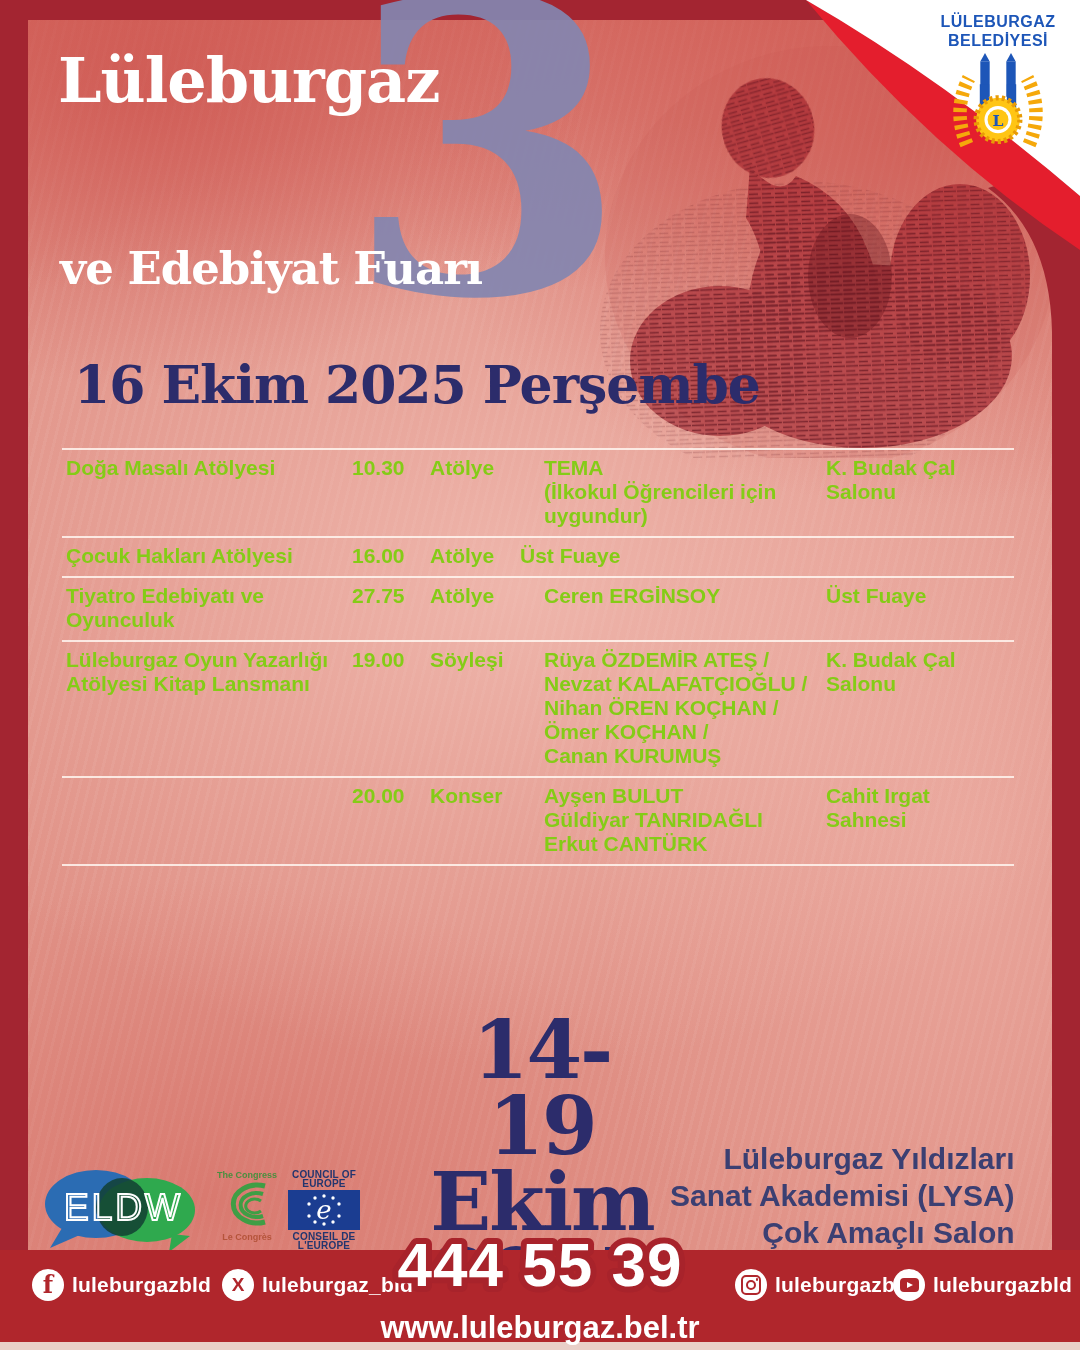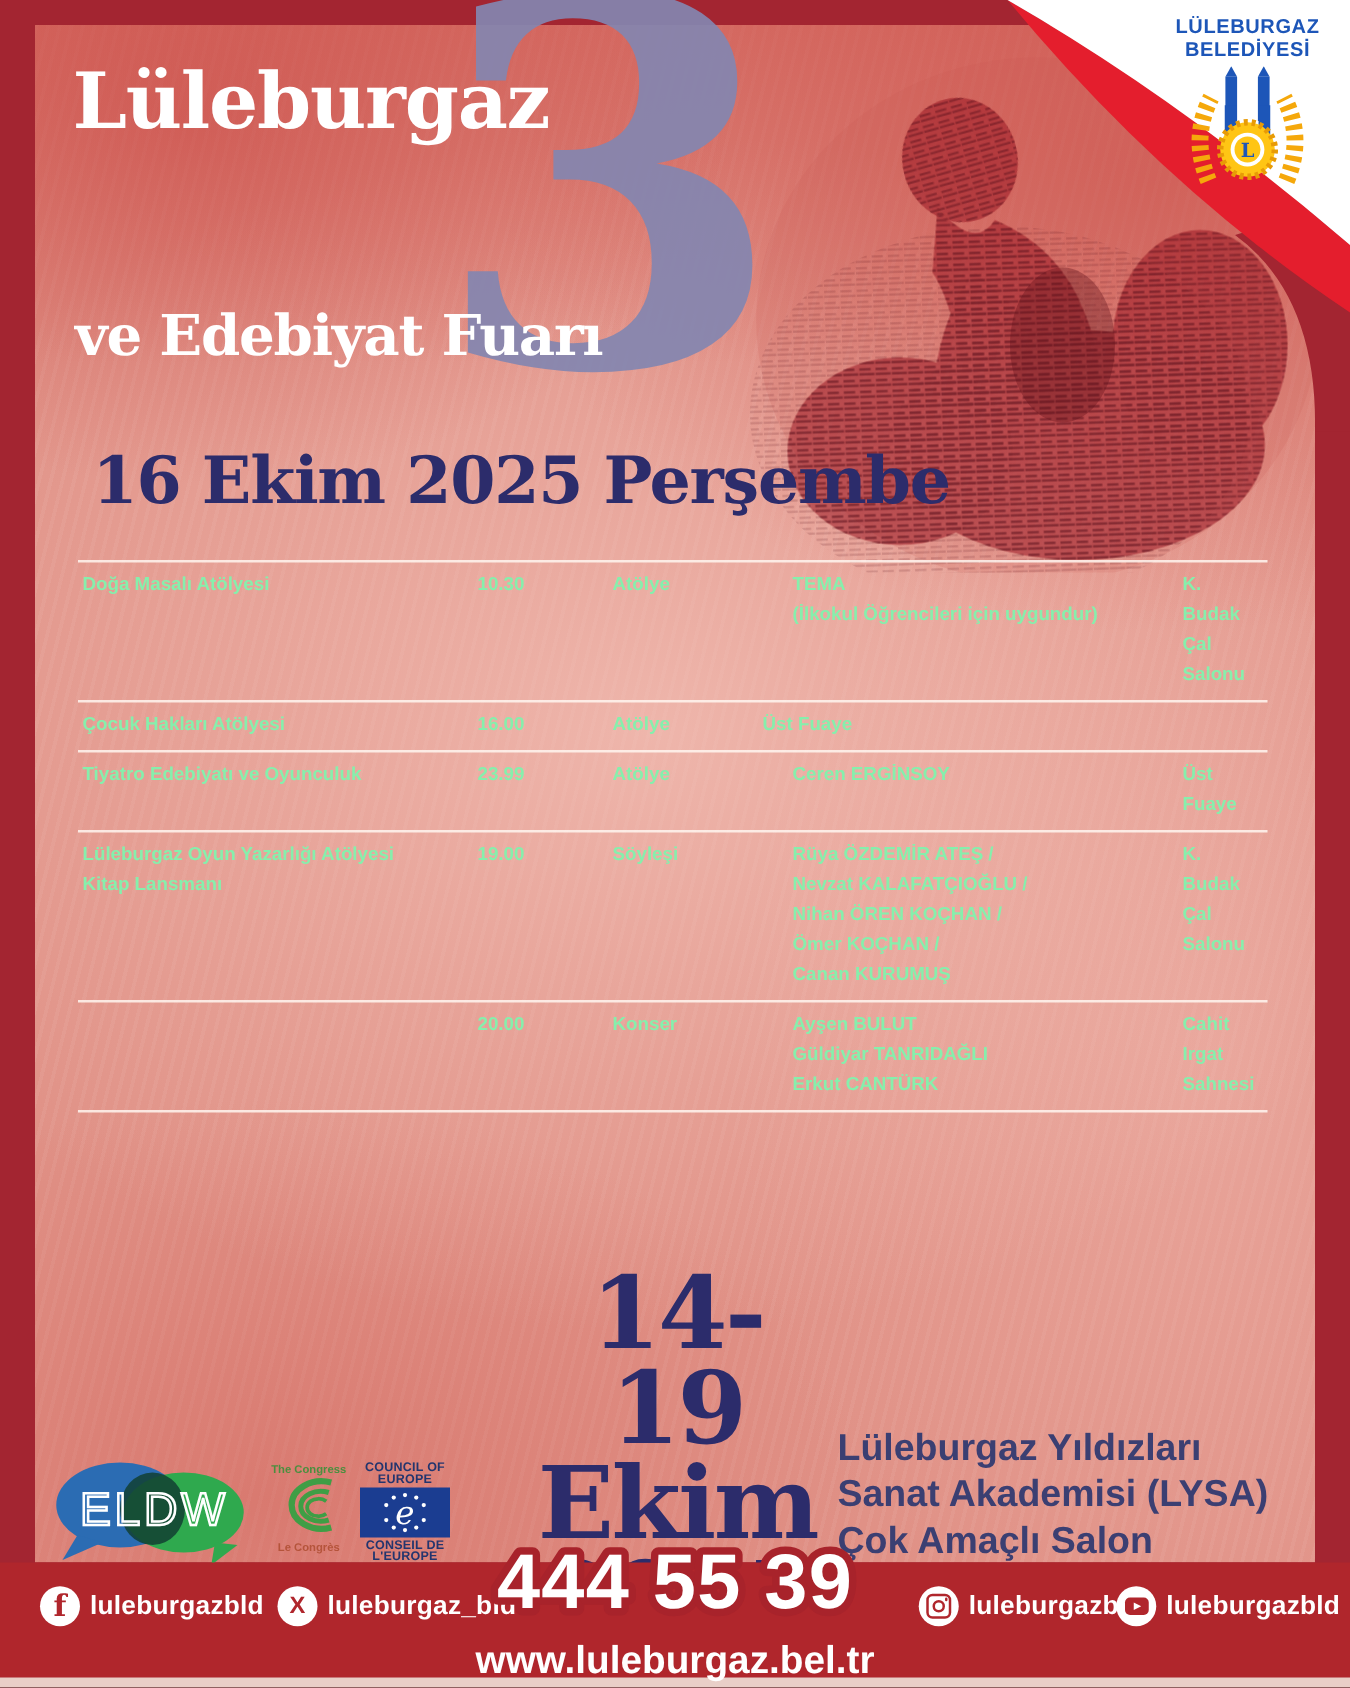--- a/index.html
+++ b/index.html
@@ -31,28 +31,28 @@
   .t-num{position:absolute;left:346px;top:-52px;font-family:"DejaVu Serif",serif;font-weight:bold;
          color:rgba(131,134,176,.92);font-size:405px;line-height:1;z-index:2;}
   .t-sub{position:absolute;left:60px;top:242px;font-family:"DejaVu Serif",serif;font-weight:bold;
          color:#fff;font-size:45px;z-index:3;letter-spacing:-1px;}
   .day-heading{position:absolute;left:74px;top:354px;font-family:"DejaVu Serif",serif;font-weight:bold;
          color:#2c2c6b;font-size:52px;z-index:3;letter-spacing:-1px;}
   
   .sched{position:absolute;left:62px;top:448px;width:952px;z-index:3;border-top:2px solid rgba(255,246,240,.85);}
   .t-row{display:grid;grid-template-columns:286px 78px 90px 306px 1fr;
          padding:6px 4px 8px 4px;border-bottom:2px solid rgba(255,246,240,.85);
-         color:#86efac;font-weight:bold;font-size:15px;line-height:24px;gap:30px;}
+         color:#84cc16;font-weight:bold;font-size:21px;line-height:24px;}
   .t-row .people{white-space:pre-line;margin-left:24px;}
   
   .bigdate{position:absolute;left:428px;top:1012px;width:228px;text-align:center;z-index:3;
            font-family:"DejaVu Serif",serif;font-weight:bold;color:#2c2c6b;
            font-size:80px;line-height:76px;letter-spacing:-2px;}
   .venueinfo{position:absolute;left:670px;top:1140px;z-index:3;color:#3b3f72;
-           font-weight:bold;font-size:30px;line-height:37px;}
+           font-weight:bold;font-size:30px;line-height:37px;text-align:right;}
   
   .eldw{position:absolute;left:42px;top:1164px;z-index:3;}
   .congress{position:absolute;left:210px;top:1170px;width:74px;text-align:center;z-index:3;}
   .congress .small-g{font-size:9px;font-weight:bold;color:#4a8f3f;line-height:10px;}
   .congress .small-r{font-size:9px;font-weight:bold;color:#b5543b;line-height:10px;}
   .coe{position:absolute;left:284px;top:1170px;width:80px;text-align:center;z-index:3;}
   .coe .small-b{font-size:10px;font-weight:bold;color:#23356e;line-height:9px;letter-spacing:.2px;}
   .coe .box{width:72px;height:40px;background:#1b3d91;margin:2px auto;position:relative;}
   .coe .box svg{position:absolute;left:0;top:0;}
   
@@ -142,21 +142,21 @@
       <div class="venue">K. Budak Çal Salonu</div>
     </div>
     <div class="t-row">
       <div class="title">Çocuk Hakları Atölyesi</div>
       <div class="time">16.00</div>
       <div class="type">Atölye</div>
       <div class="venue">Üst Fuaye</div>
     </div>
     <div class="t-row">
       <div class="title">Tiyatro Edebiyatı ve Oyunculuk</div>
-      <div class="time">23.99</div>
+      <div class="time">27.75</div>
       <div class="type">Atölye</div>
       <div class="people">Ceren ERGİNSOY</div>
       <div class="venue">Üst Fuaye</div>
     </div>
     <div class="t-row">
       <div class="title">Lüleburgaz Oyun Yazarlığı Atölyesi Kitap Lansmanı</div>
       <div class="time">19.00</div>
       <div class="type">Söyleşi</div>
       <div class="people">Rüya ÖZDEMİR ATEŞ /
 Nevzat KALAFATÇIOĞLU /

